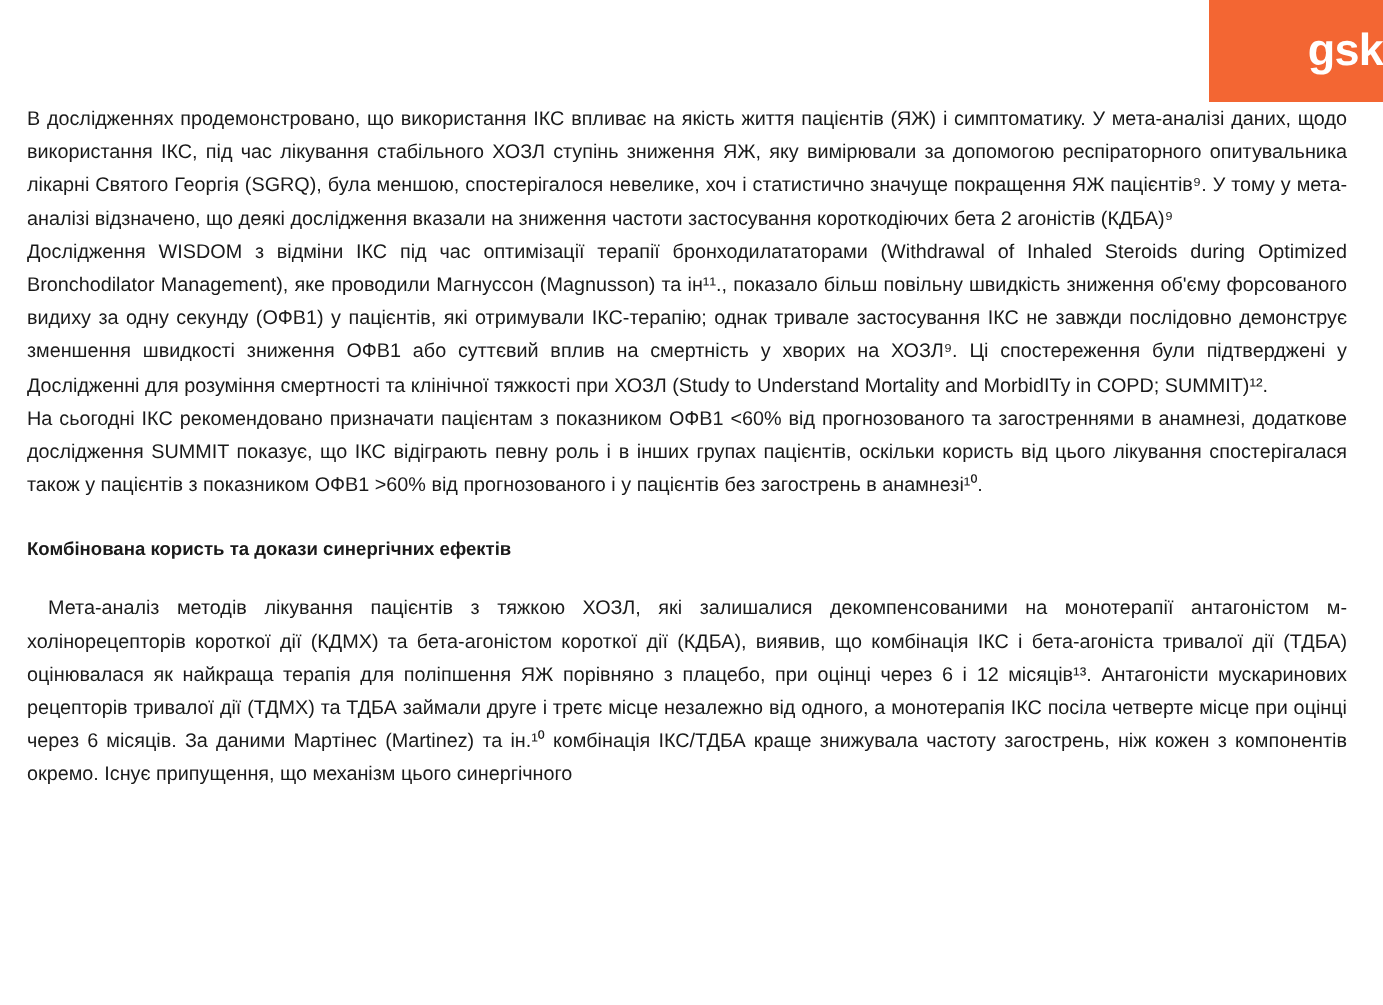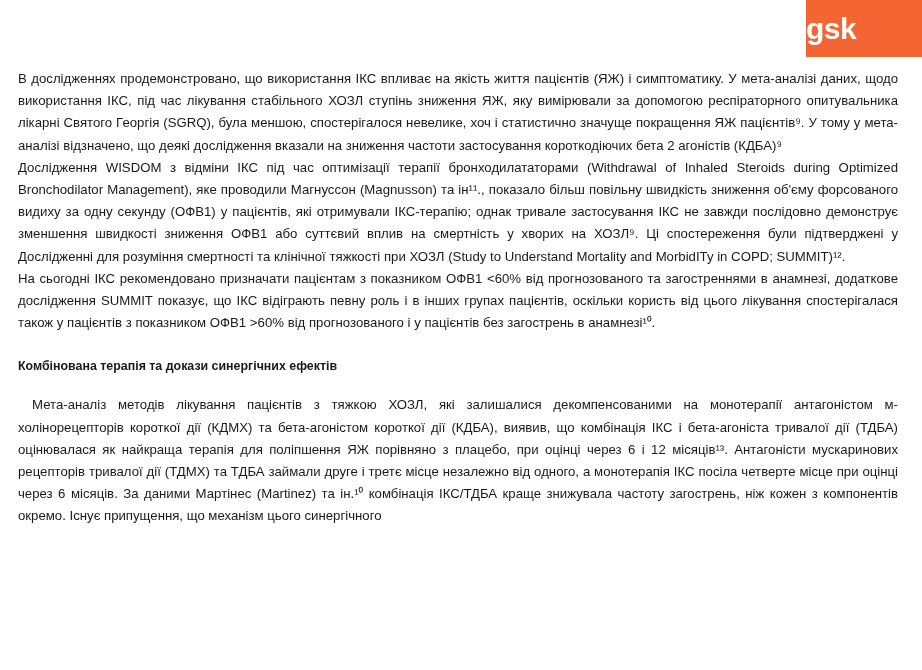--- a/index.html
+++ b/index.html
@@ -19,25 +19,25 @@
     position: relative;
     width: 922px;
     height: 670px;
     box-sizing: border-box;
   }
   .logo-wrap {
     position: absolute;
     top: 0;
     right: 0;
     width: 116px;
-    height: 57px;
+    height: 68px;
     background: #f36633;
     display: flex;
     align-items: center;
-    justify-content: flex-start;
+    justify-content: flex-end;
   }
   .logo-text {
     color: #ffffff;
     font-family: "Liberation Sans", sans-serif;
     font-size: 30px;
     font-weight: bold;
     letter-spacing: -0.5px;
     line-height: 1;
   }
   .content {
@@ -78,21 +78,21 @@
   <div class="content">
 
     <p class="body-par">В дослідженнях продемонстровано, що використання ІКС впливає на якість життя пацієнтів (ЯЖ) і симптоматику. У мета-аналізі даних, щодо використання ІКС, під час лікування стабільного ХОЗЛ ступінь зниження ЯЖ, яку вимірювали за допомогою респіраторного опитувальника лікарні Святого Георгія (SGRQ), була меншою, спостерігалося невелике, хоч і статистично значуще покращення ЯЖ пацієнтів⁹. У тому у мета-аналізі відзначено, що деякі дослідження  вказали на зниження частоти застосування короткодіючих бета 2 агоністів (КДБА)⁹</p>
 
     <p class="body-par">Дослідження WISDOM з відміни ІКС під час оптимізації терапії бронходилататорами (Withdrawal of Inhaled Steroids during Optimized Bronchodilator Management), яке проводили Магнуссон (Magnusson) та ін¹¹., показало більш повільну швидкість зниження об'єму форсованого видиху за одну секунду (ОФВ1) у пацієнтів, які отримували ІКС-терапію; однак тривале застосування ІКС не завжди послідовно демонструє зменшення швидкості зниження ОФВ1 або суттєвий вплив на смертність у хворих на ХОЗЛ⁹. Ці спостереження були підтверджені у Дослідженні для розуміння смертності та клінічної тяжкості при ХОЗЛ (Study to Understand Mortality and MorbidITy in COPD; SUMMIT)¹².</p>
 
     <p class="body-par">На сьогодні ІКС рекомендовано призначати пацієнтам з показником ОФВ1 &lt;60% від прогнозованого та загостреннями в анамнезі, додаткове дослідження SUMMIT показує, що ІКС відіграють певну роль і в інших групах пацієнтів, оскільки користь від цього лікування спостерігалася також у пацієнтів з показником ОФВ1 &gt;60% від прогнозованого і у пацієнтів без загострень в анамнезі¹⁰.</p>
 
     <div class="spacer-md"></div>
 
-    <p class="heading">Комбінована терапія та докази синергічних ефектів</p>
+    <p class="heading">Комбінована користь та докази синергічних ефектів</p>
 
     <div class="spacer-sm"></div>
 
     <p class="body-par indent">Мета-аналіз методів лікування пацієнтів з тяжкою ХОЗЛ, які залишалися декомпенсованими на монотерапії антагоністом м-холінорецепторів короткої дії (КДМХ) та бета-агоністом короткої дії (КДБА), виявив, що комбінація ІКС і бета-агоніста тривалої дії (ТДБА) оцінювалася як найкраща терапія для поліпшення ЯЖ порівняно з плацебо, при оцінці через 6 і 12 місяців¹³. Антагоністи мускаринових рецепторів тривалої дії (ТДМХ) та ТДБА займали друге і третє місце незалежно від одного, а монотерапія ІКС посіла четверте місце при оцінці через 6 місяців. За даними Мартінес (Martinez) та ін.¹⁰ комбінація ІКС/ТДБА краще знижувала частоту загострень, ніж кожен з компонентів окремо. Існує припущення, що механізм цього синергічного</p>
 
   </div>
 
 </div>
 
 </body></html>

